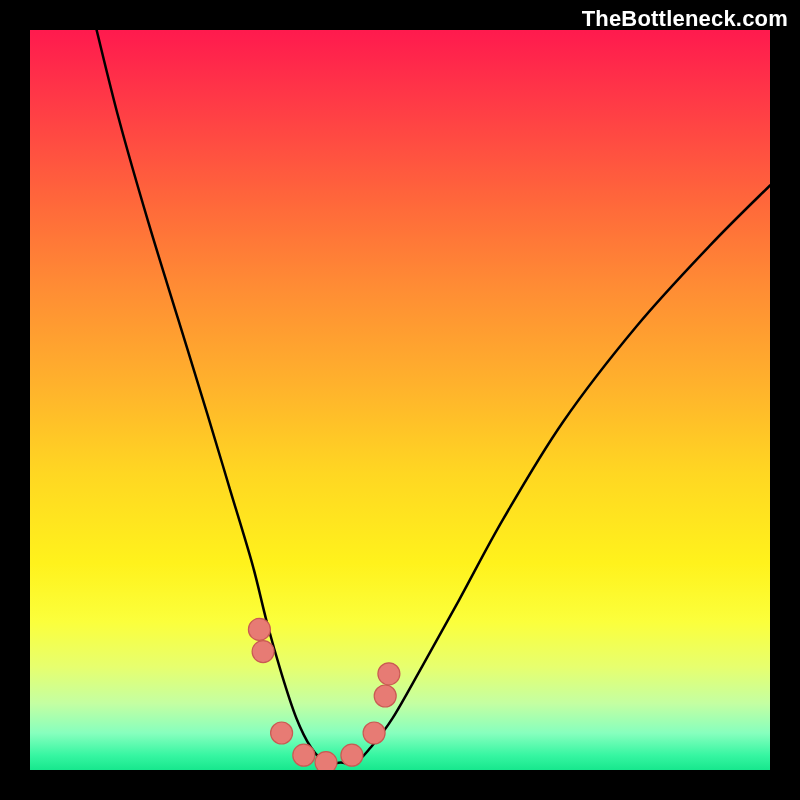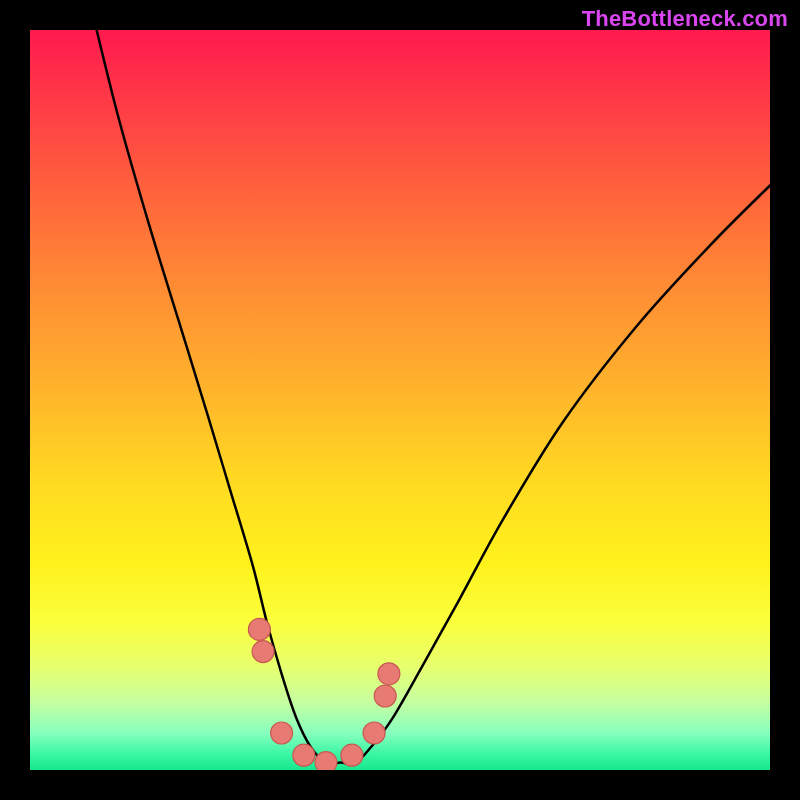--- a/index.html
+++ b/index.html
@@ -39,21 +39,21 @@
       #c4ffa2 91%,
       #87ffbe 95%,
       #37f6a2 98%,
       #17e78d 100%
     );
   }
   .attribution {
     position: absolute;
     top: 6px;
     right: 12px;
-    color: #d946ef;
+    color: #ffffff;
     font-size: 22px;
     font-weight: 600;
     letter-spacing: 0.2px;
     user-select: none;
   }
   svg.curve {
     position: absolute;
     top: 0;
     left: 0;
     width: 740px;

